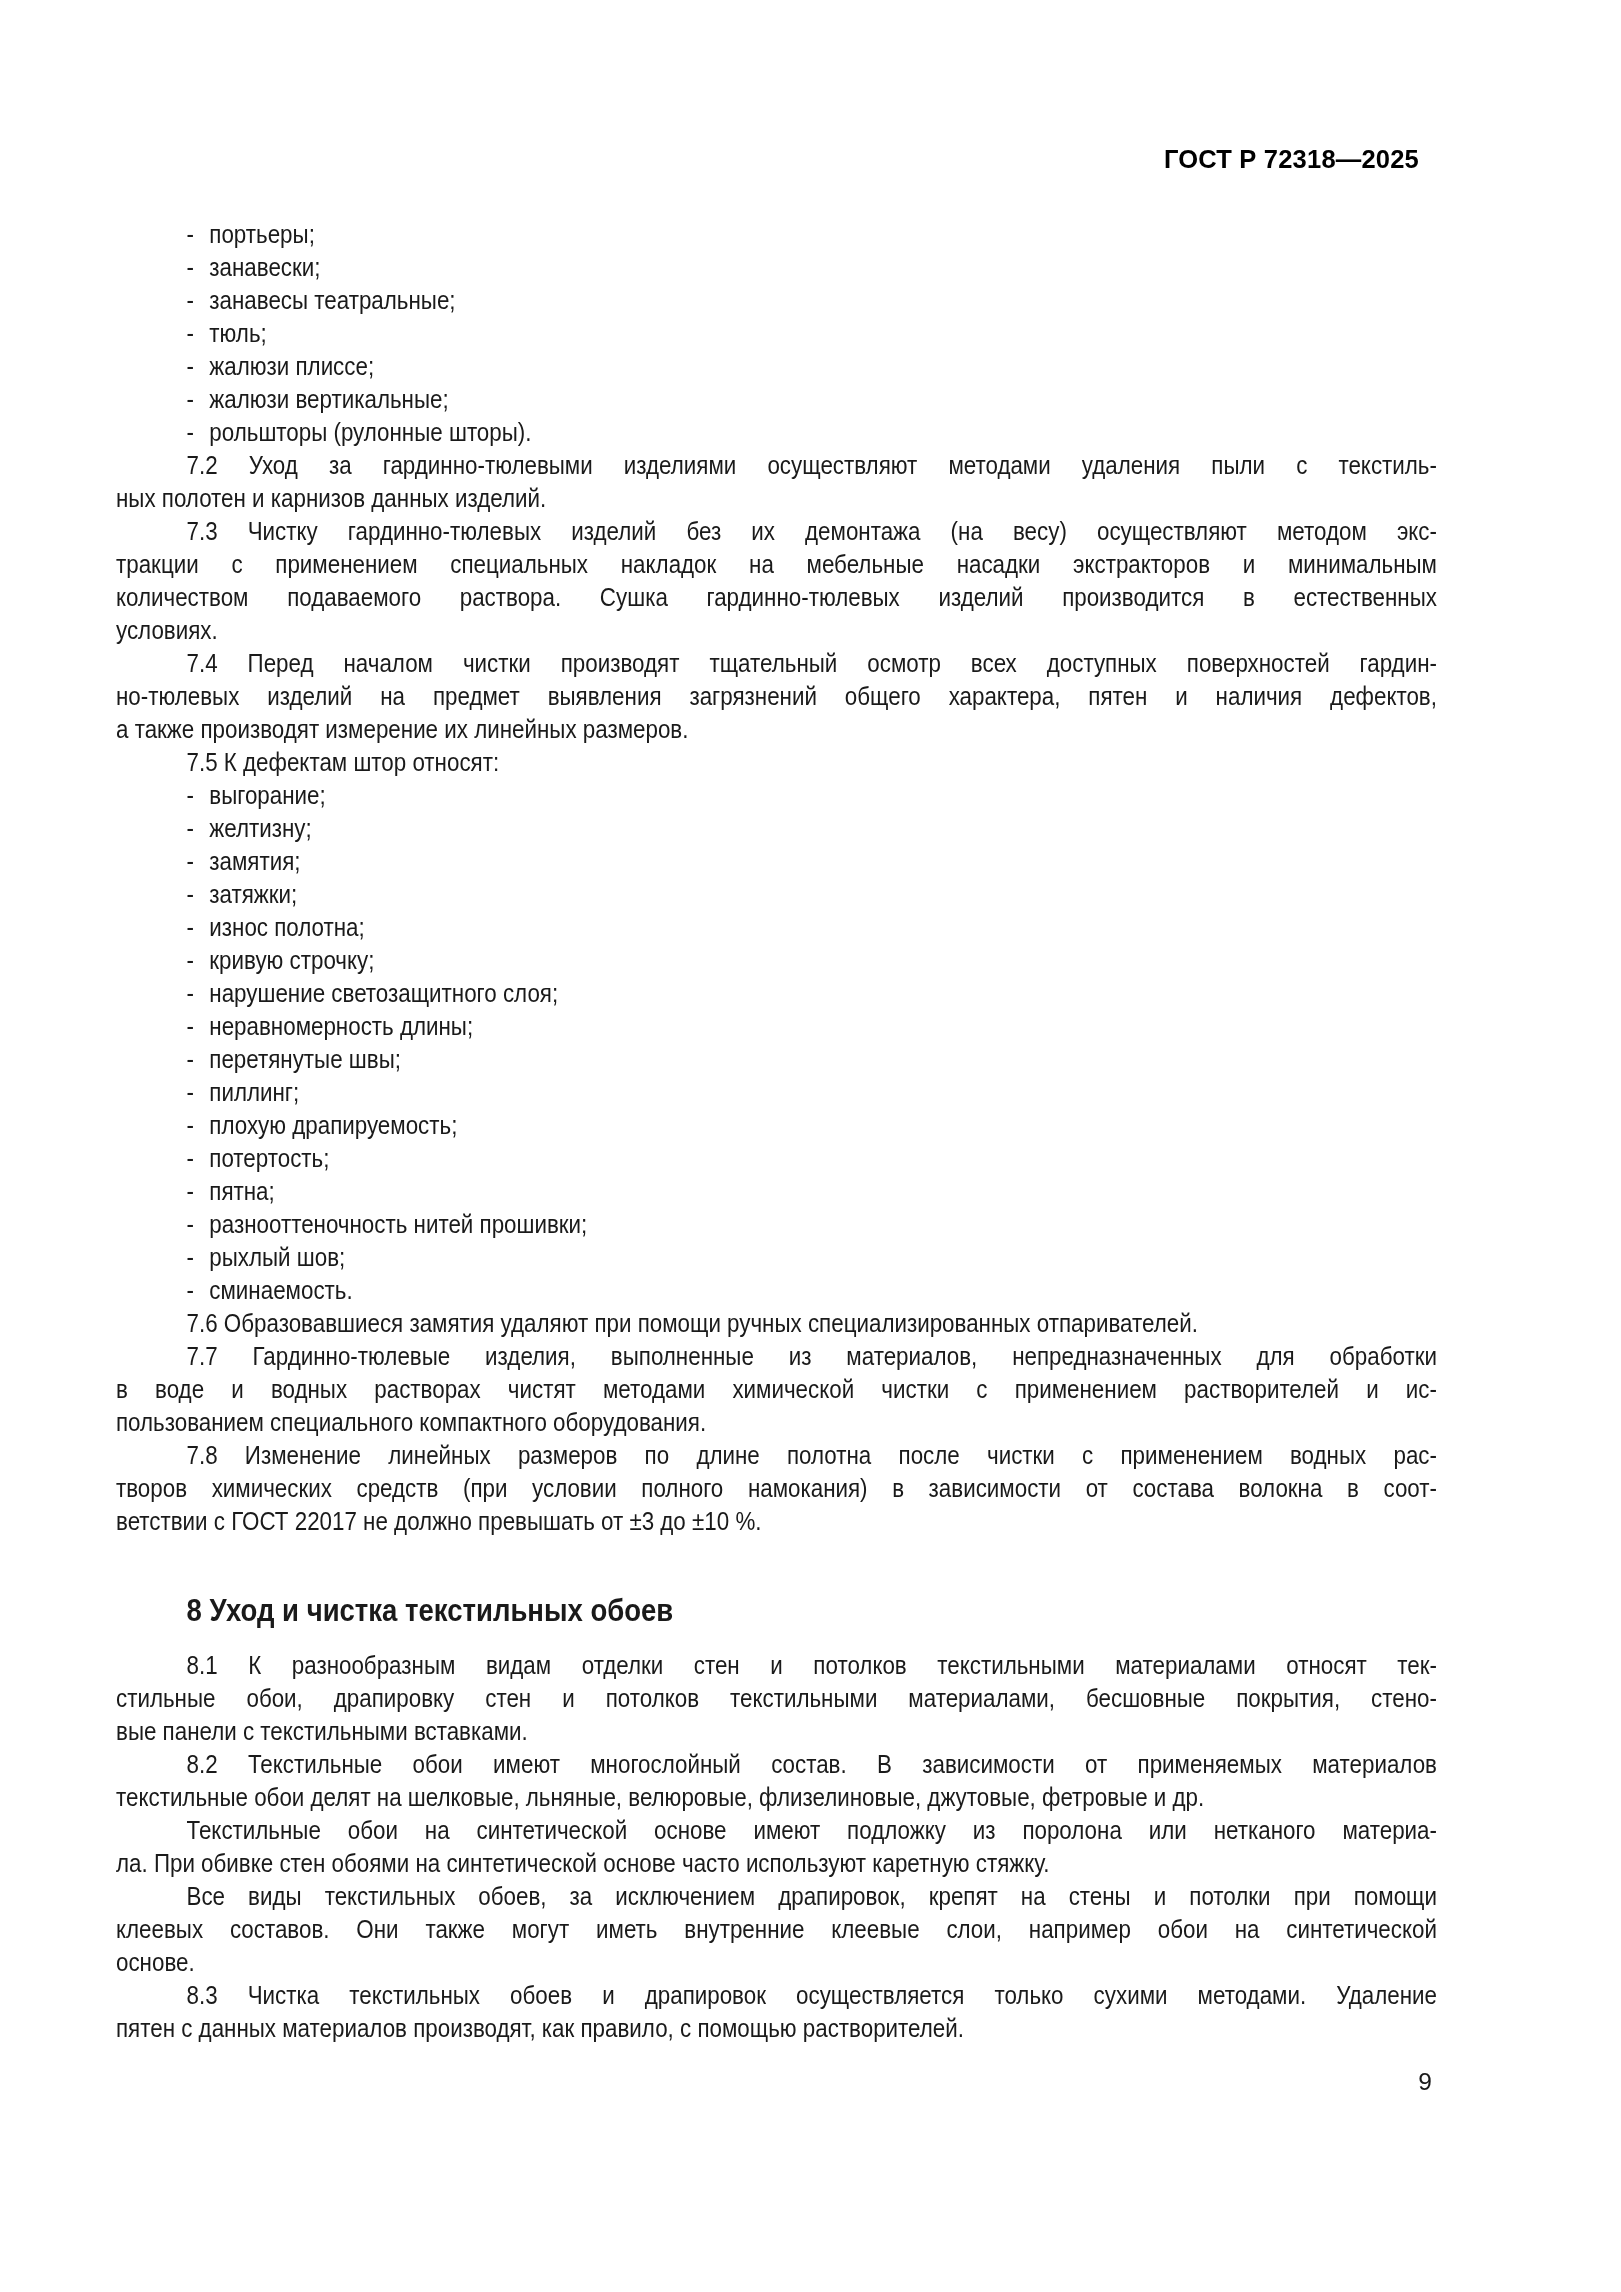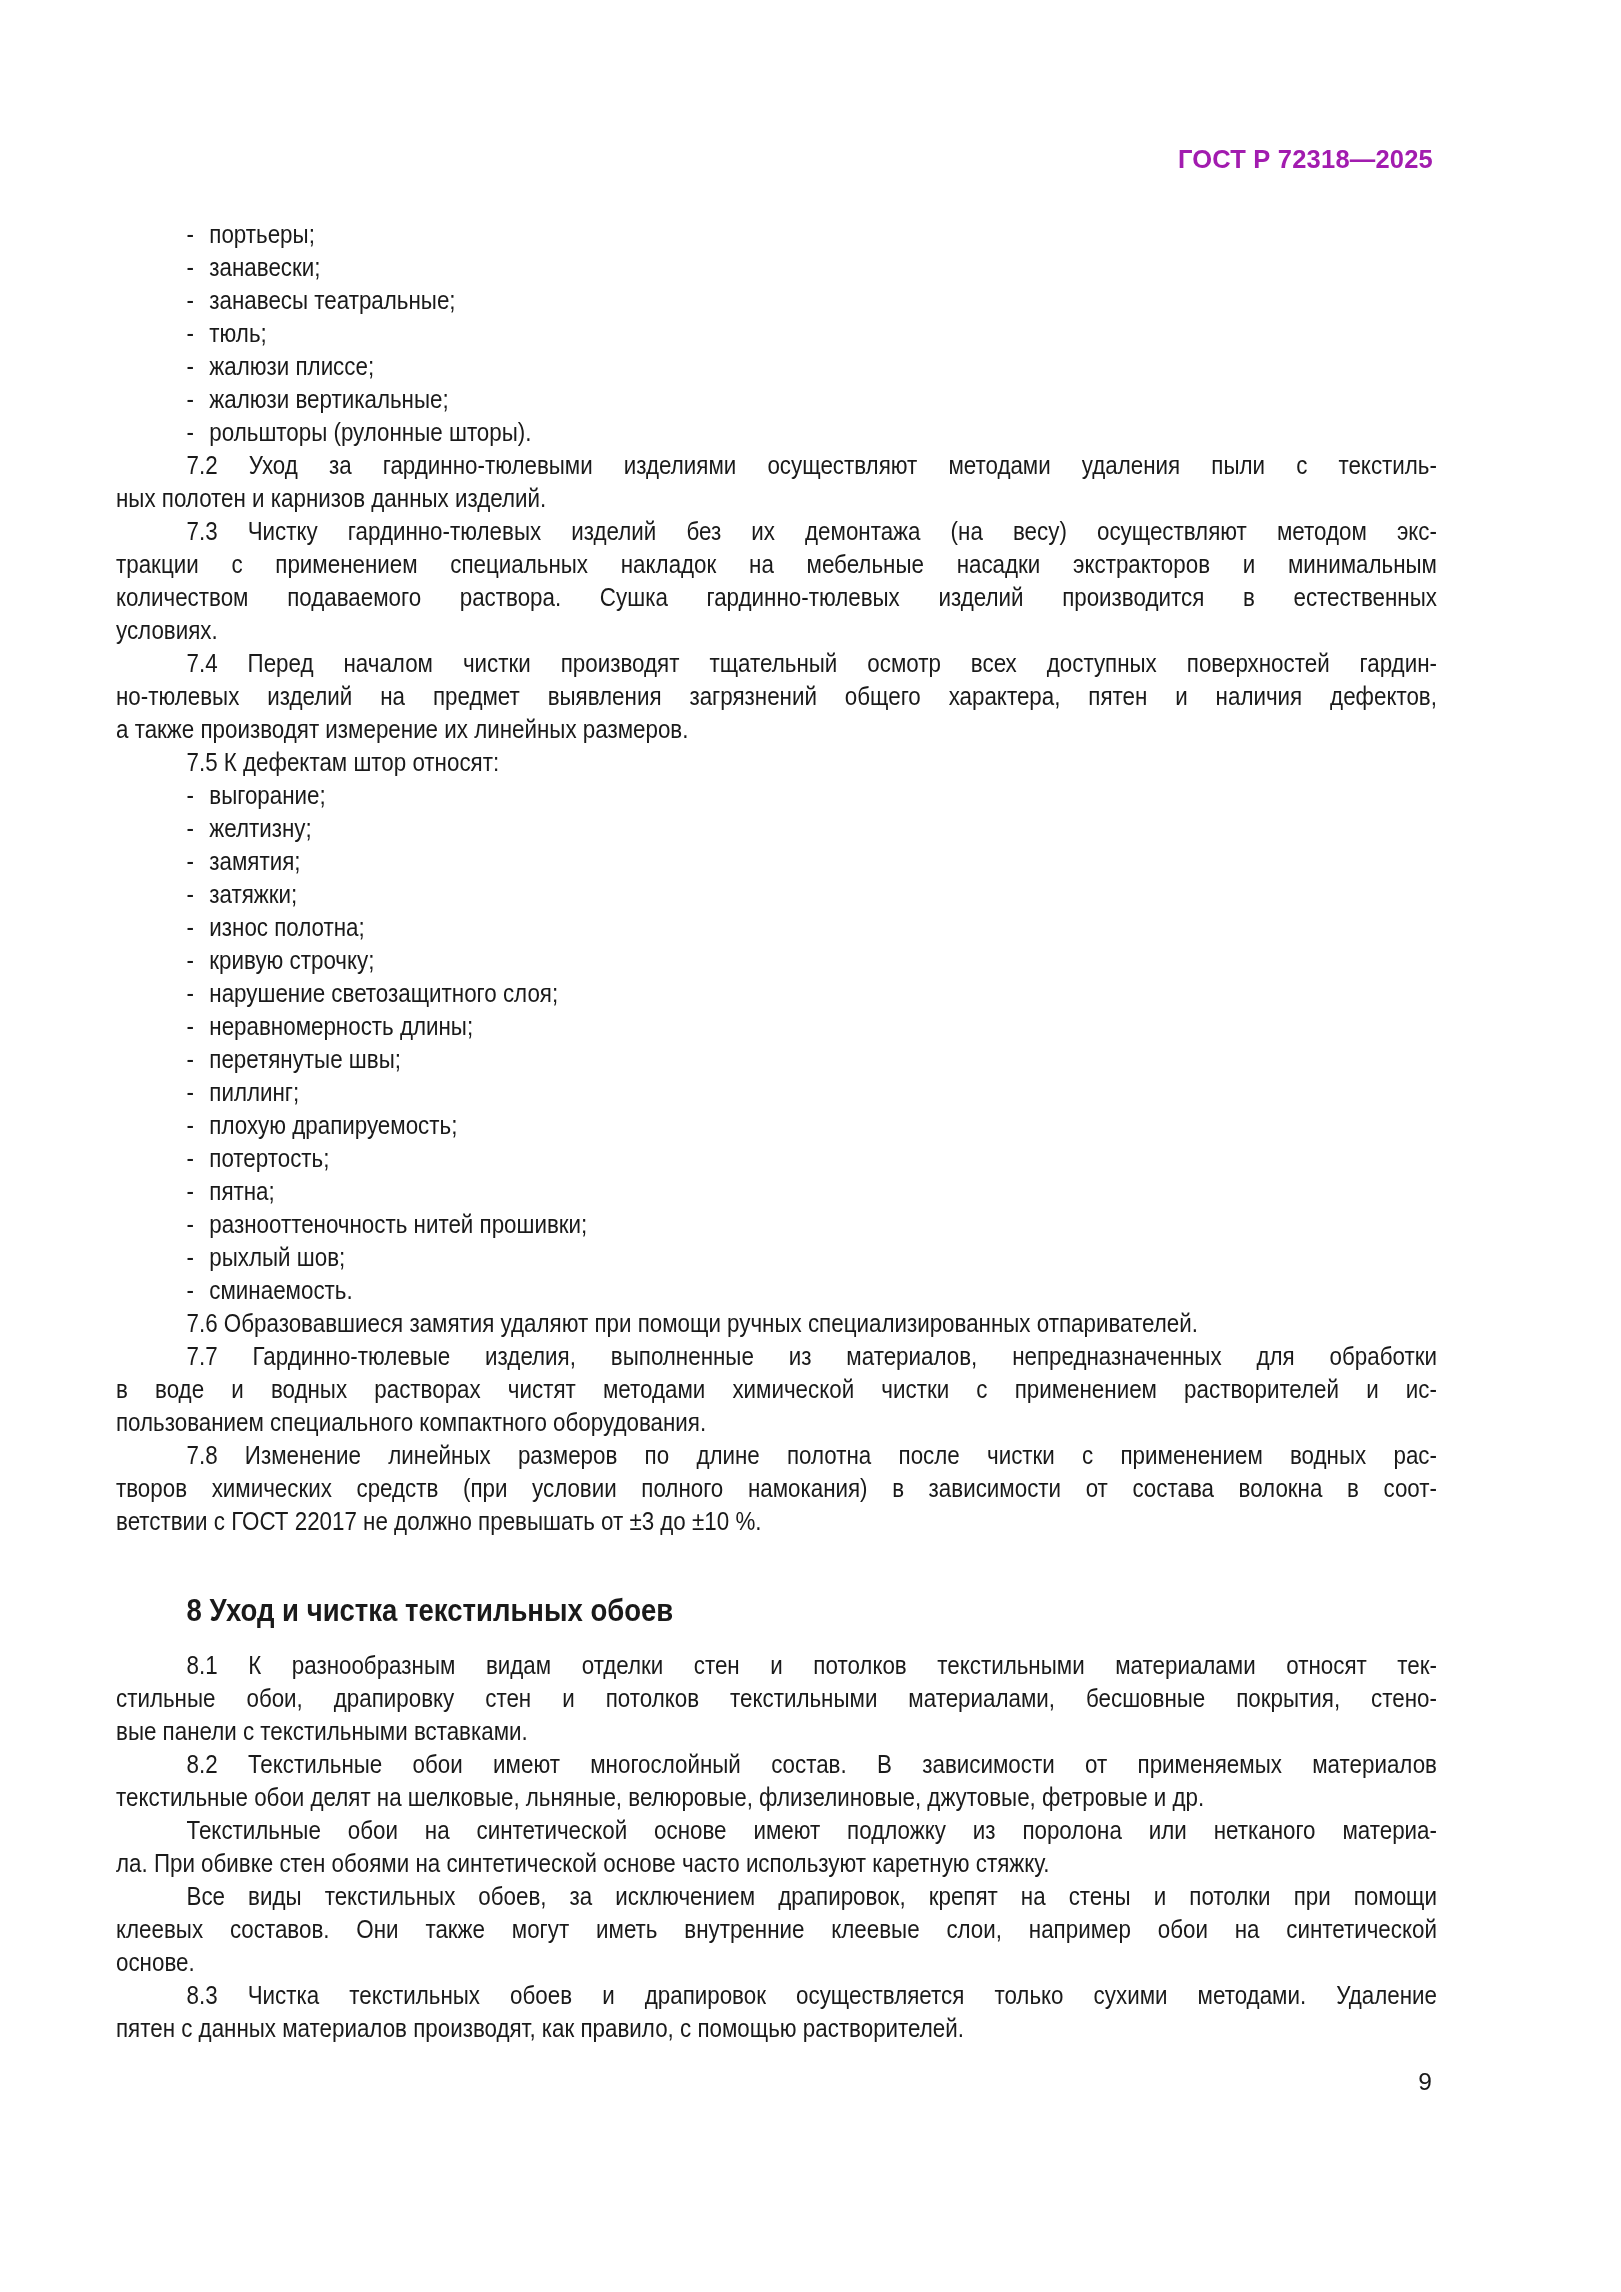--- a/index.html
+++ b/index.html
@@ -1,20 +1,20 @@
 <!DOCTYPE html>
 <html><head>
 <meta charset="utf-8">
 <style>
   html, body { margin: 0; padding: 0; background: #ffffff; }
   body { width: 1621px; height: 2293px; position: relative; overflow: hidden; color: #1a1a1a; }
   .page-header {
-    position: absolute; top: 145px; right: 188px;
+    position: absolute; top: 145px; right: 202px;
     font-family: "Liberation Sans", sans-serif; font-weight: bold; font-size: 25.5px; letter-spacing: 0.2px;
-    color: #a21caf;
+    color: #000000;
   }
   .content {
     position: absolute; left: 116px; top: 218px;
     width: 1536px; 
     transform: scaleX(0.86); transform-origin: 0 0;
     font-family: "Liberation Sans", sans-serif; font-size: 26px; line-height: 33px;
   }
   .line { display: block; white-space: nowrap; text-align: justify; text-align-last: justify; height: 33px; overflow: visible; }
   .line.last { text-align-last: left; }
   .line.indent { padding-left: 82px; }

